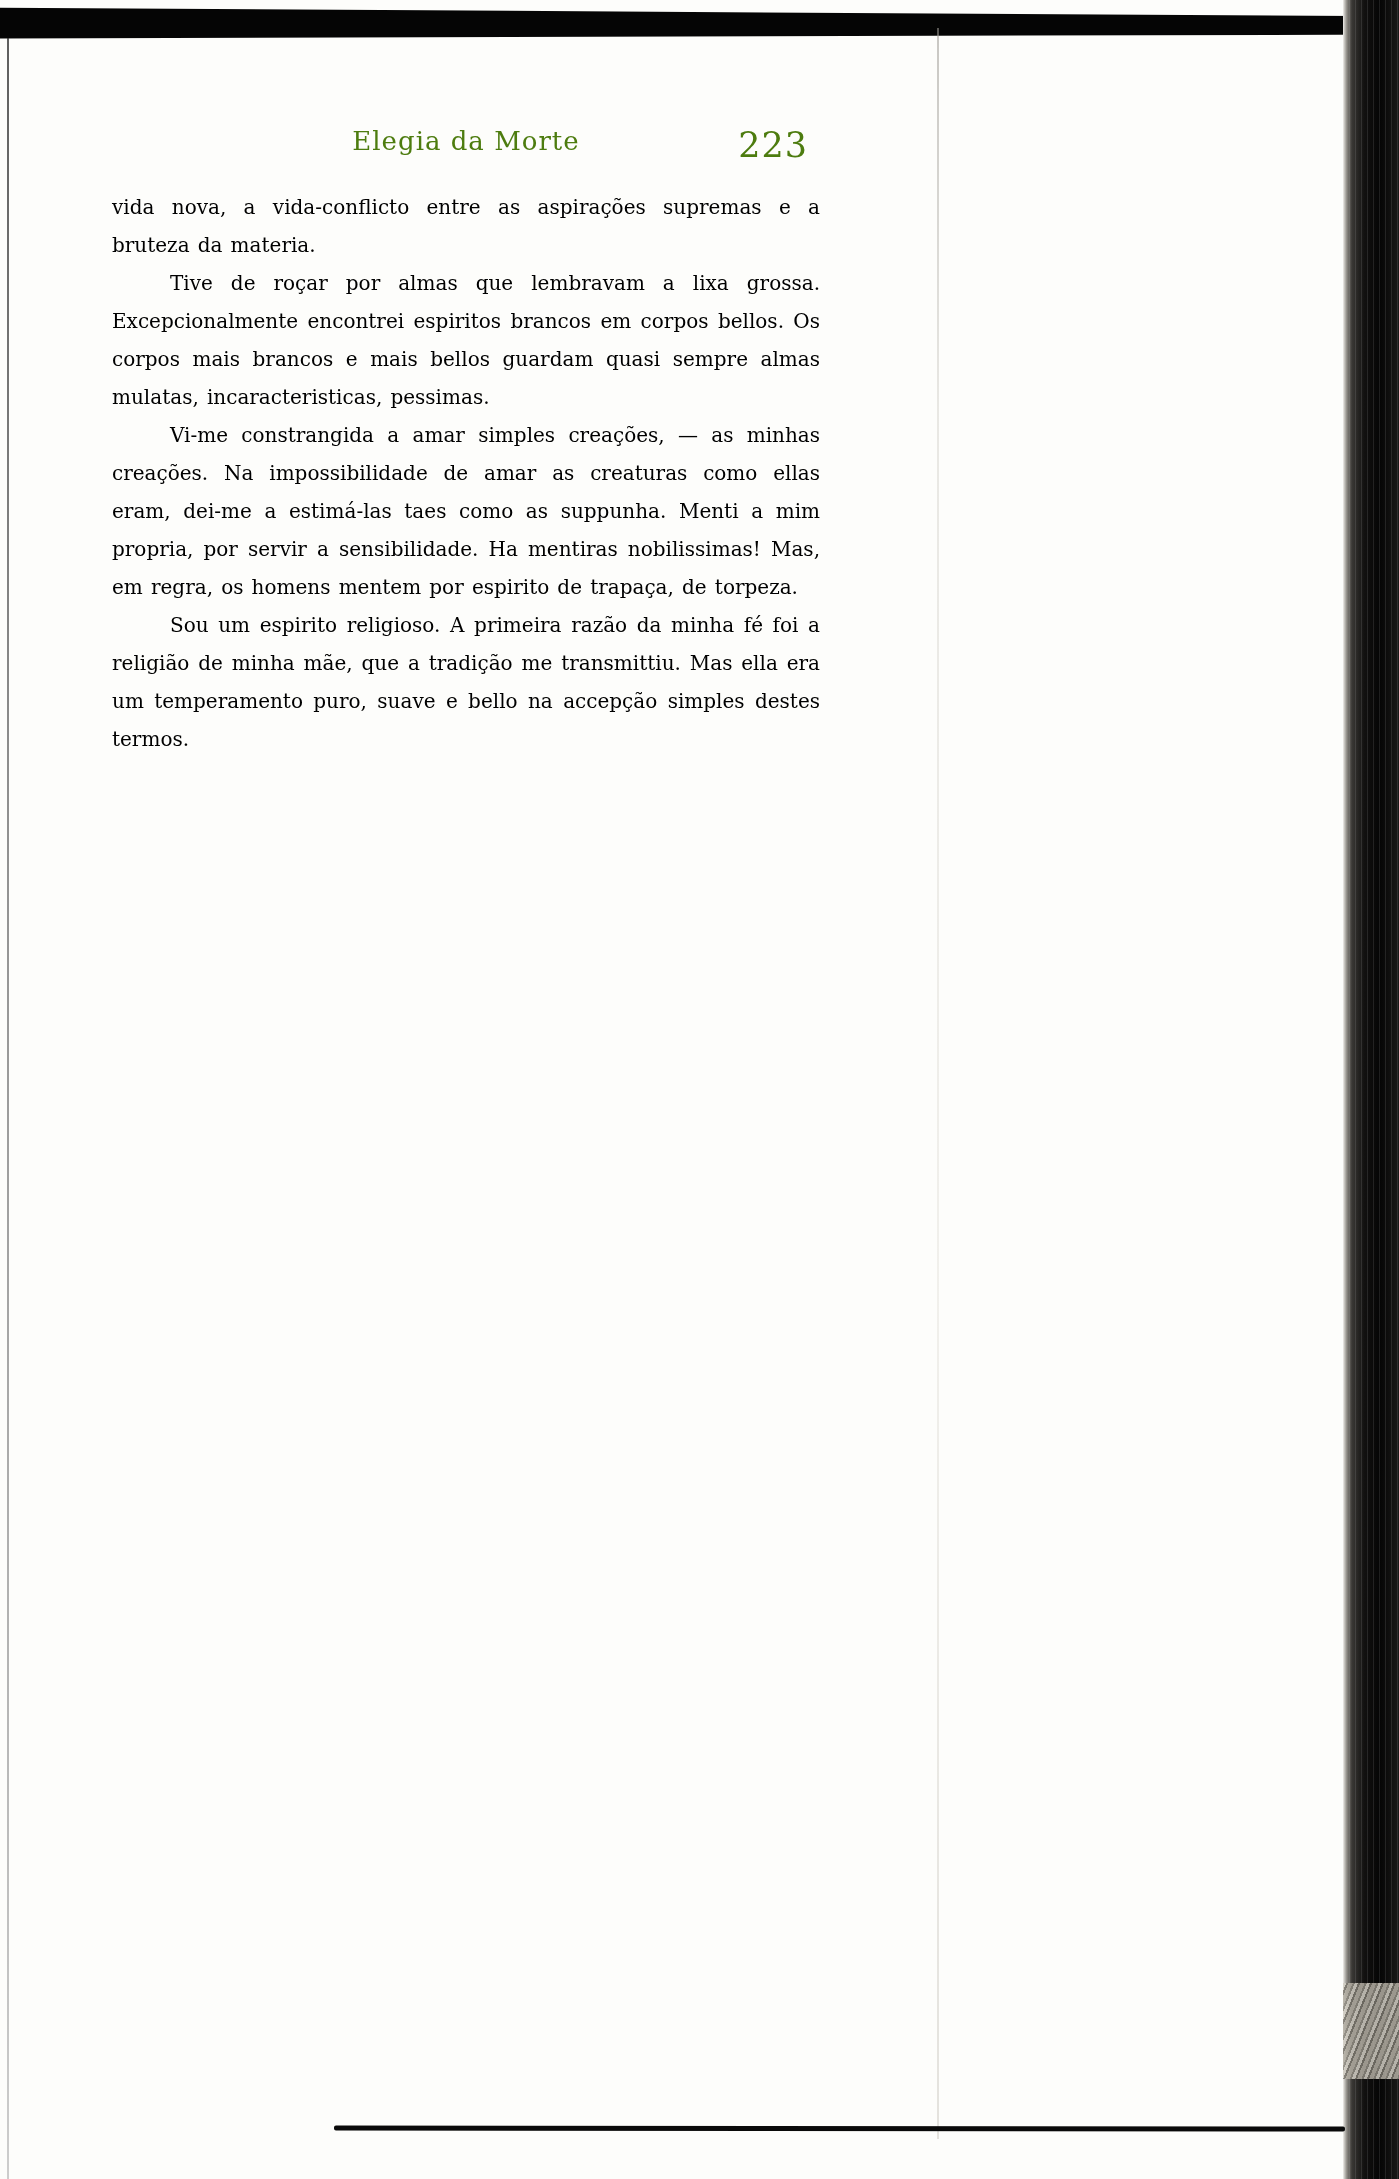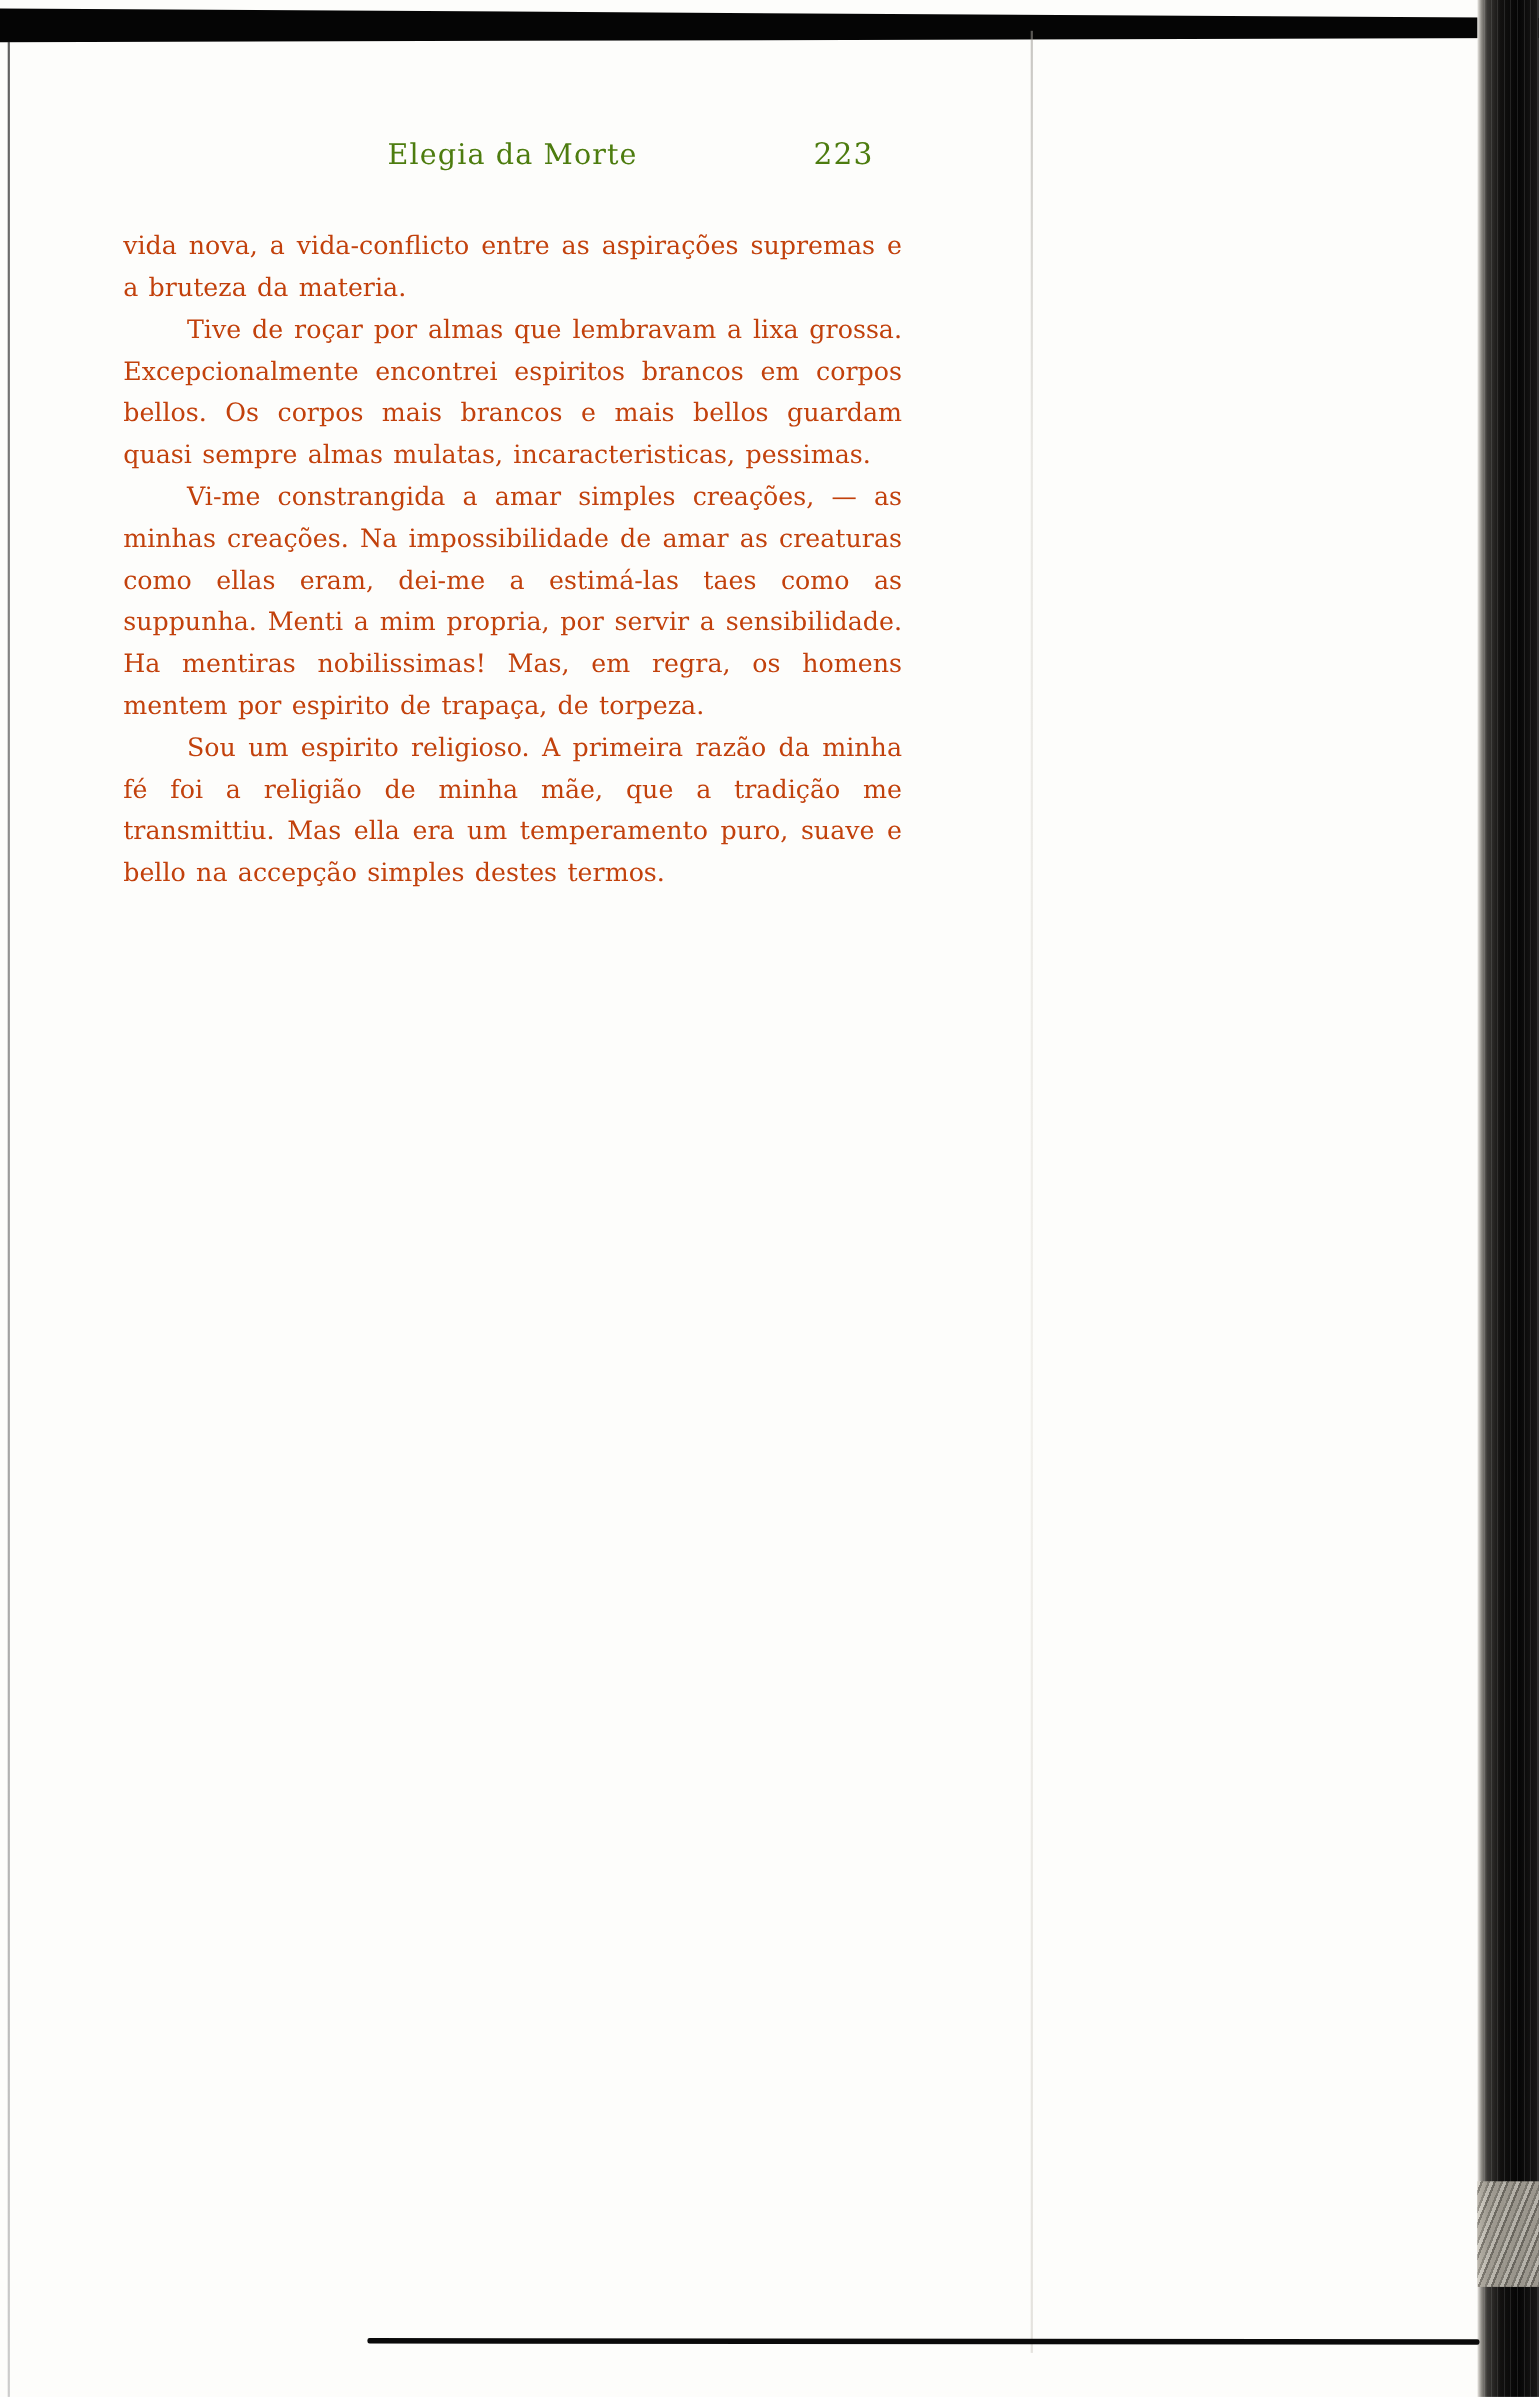--- a/index.html
+++ b/index.html
@@ -96,34 +96,34 @@
   }
   .running-title {
     display: block;
     text-align: center;
     font-size: 26px;
     letter-spacing: 1px;
   }
   .page-number {
     position: absolute;
     top: -1px;
-    right: 26px;
-    font-size: 27px;
+    right: 12px;
+    font-size: 35px;
     letter-spacing: 1px;
   }
 
   .body-text {
     position: absolute;
-    top: 205px;
+    top: 188px;
     left: 112px;
     width: 708px;
-    font-size: 23px;
+    font-size: 20px;
     line-height: 38px;
     text-align: justify;
-    color: #c2410c;
+    color: #000000;
     word-spacing: 0.09em;
   }
   .body-text p {
     text-indent: 58px;
   }
   .body-text p.no-indent {
     text-indent: 0;
   }
 </style>
 </head>

